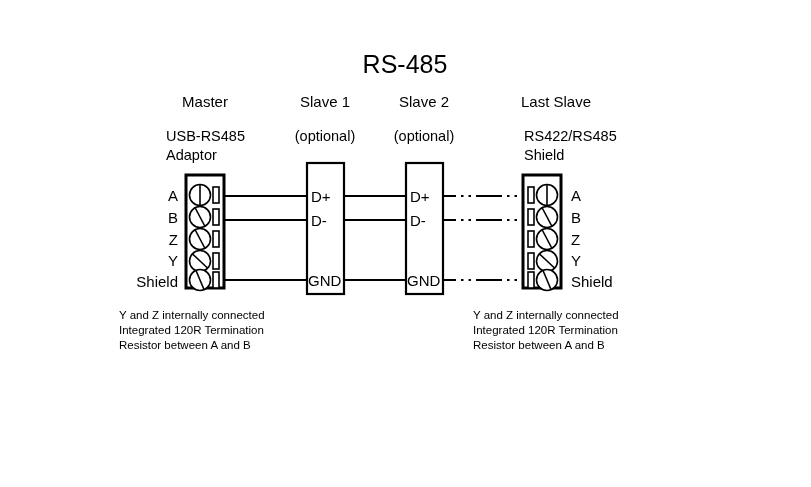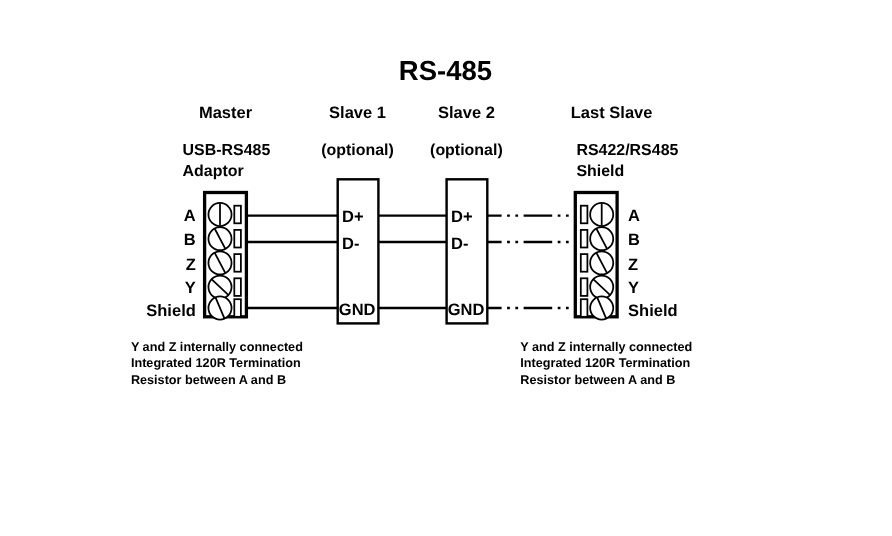--- a/index.html
+++ b/index.html
@@ -13,21 +13,20 @@
     width: 811px;
     height: 487px;
     overflow: hidden;
     position: relative;
   }
   #diagram-root {
     position: relative;
     width: 811px;
     height: 428px;
     background: #ffffff;
-    font-weight: bold;
   }
   svg#diagram-svg {
     display: block;
     width: 811px;
     height: 487px;
   }
   text {
     font-family: "Liberation Sans", sans-serif;
     fill: #000000;
     white-space: pre;

